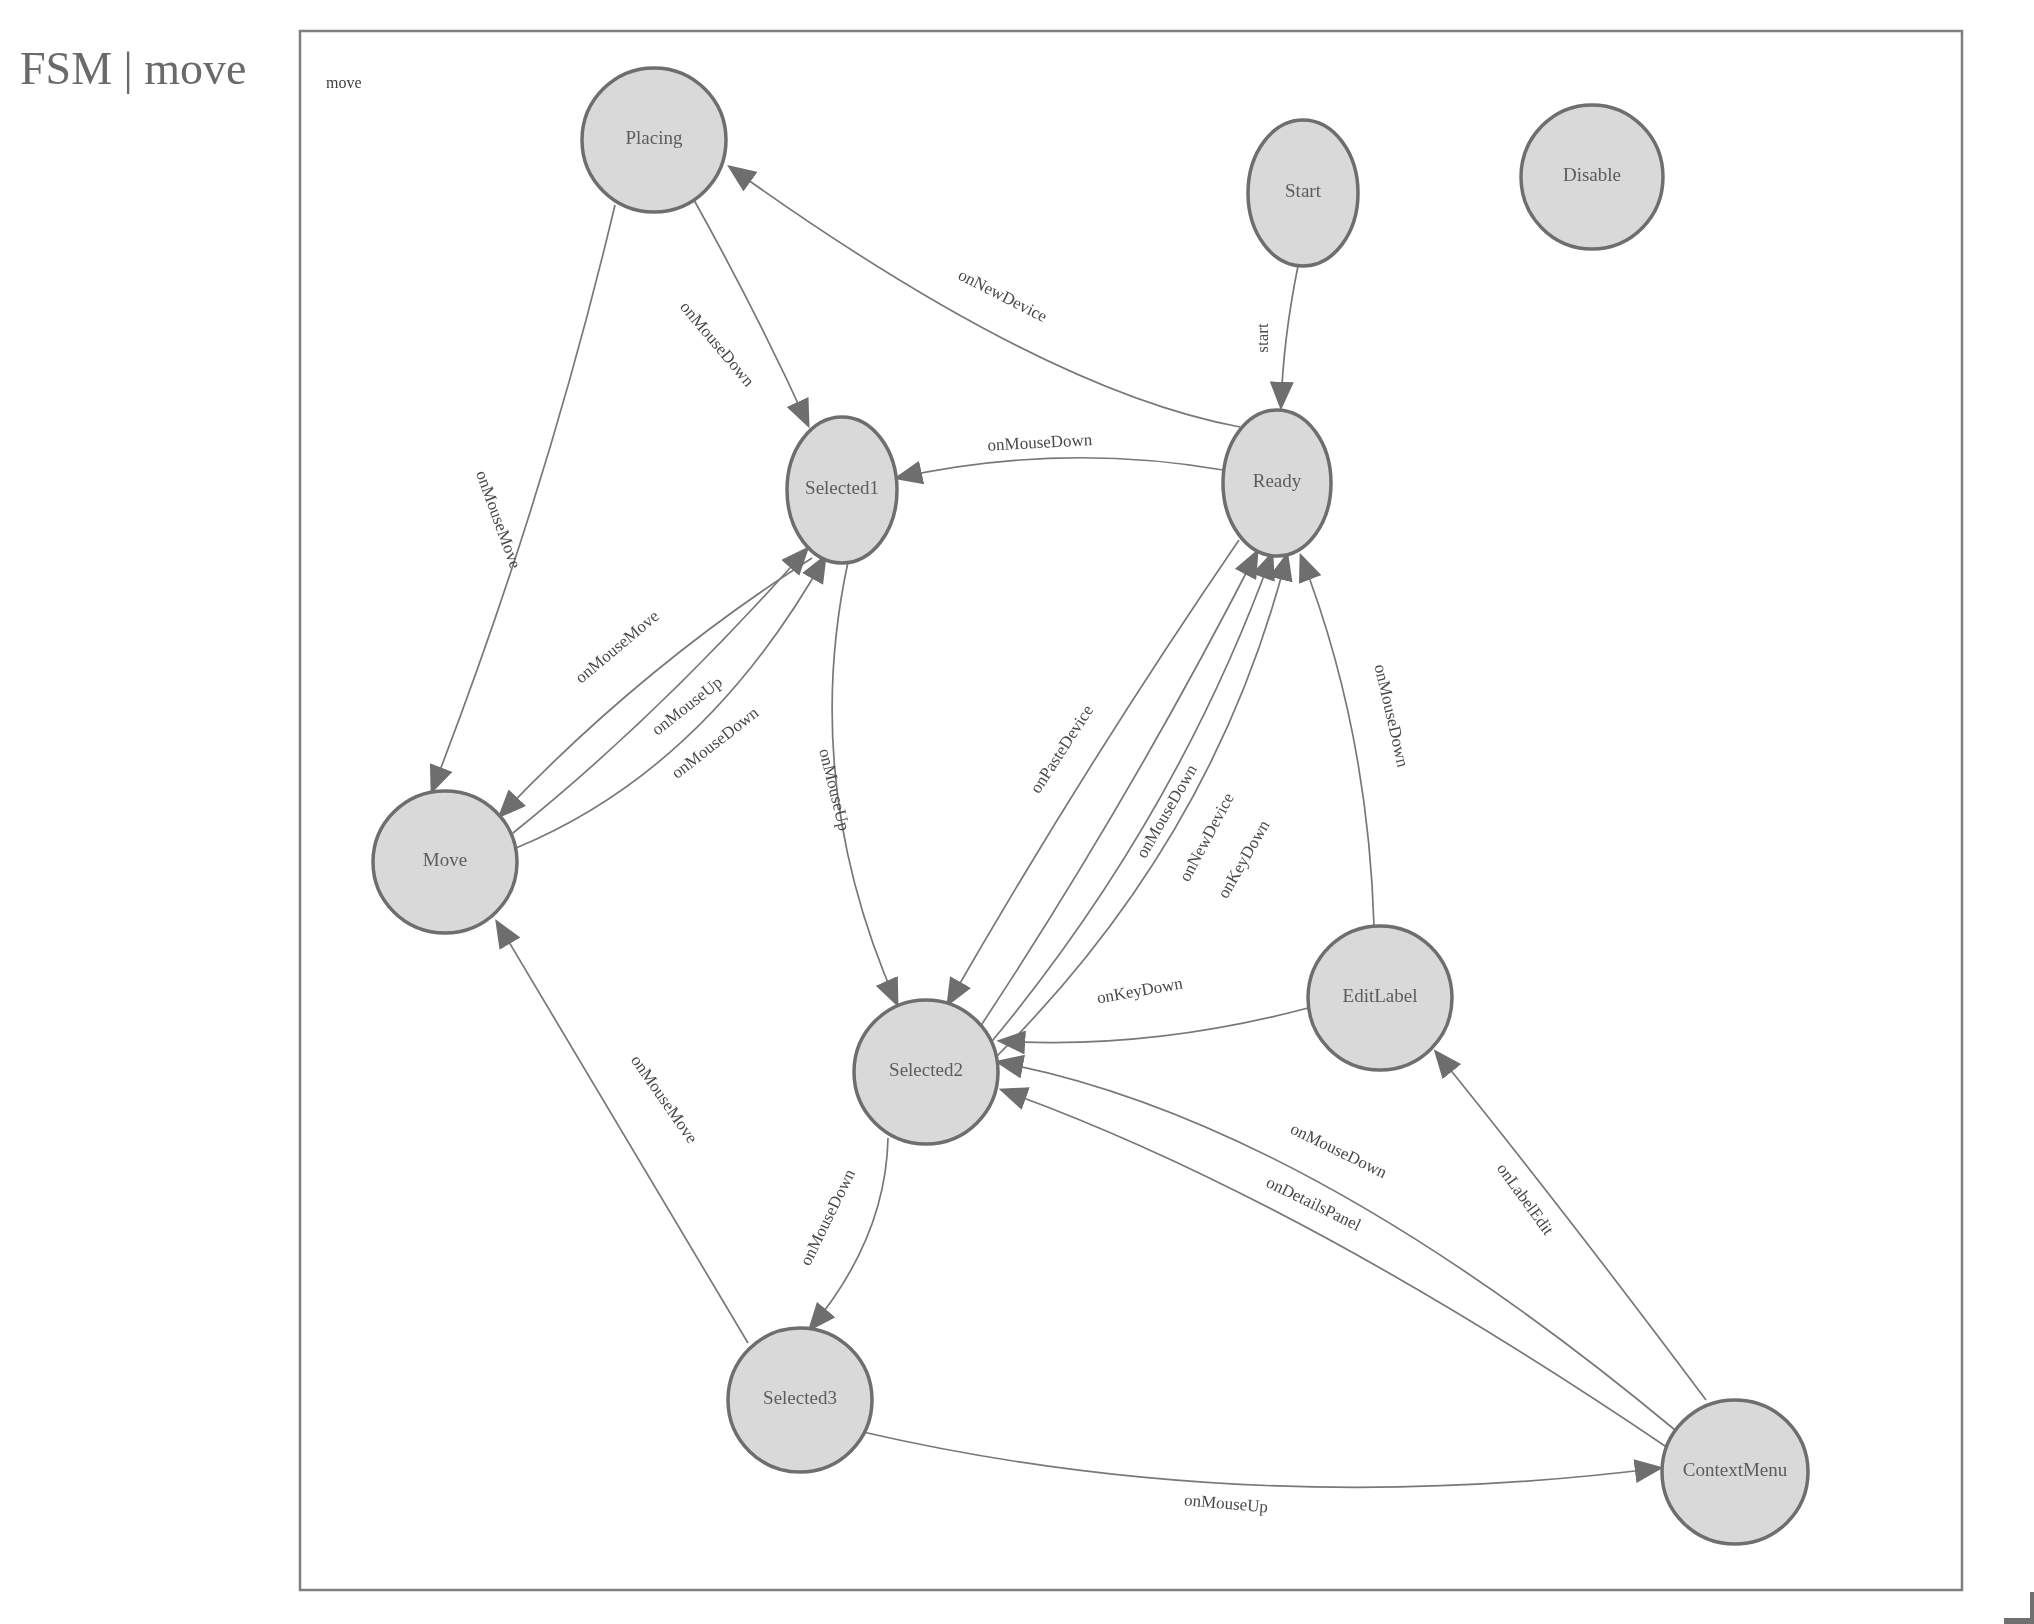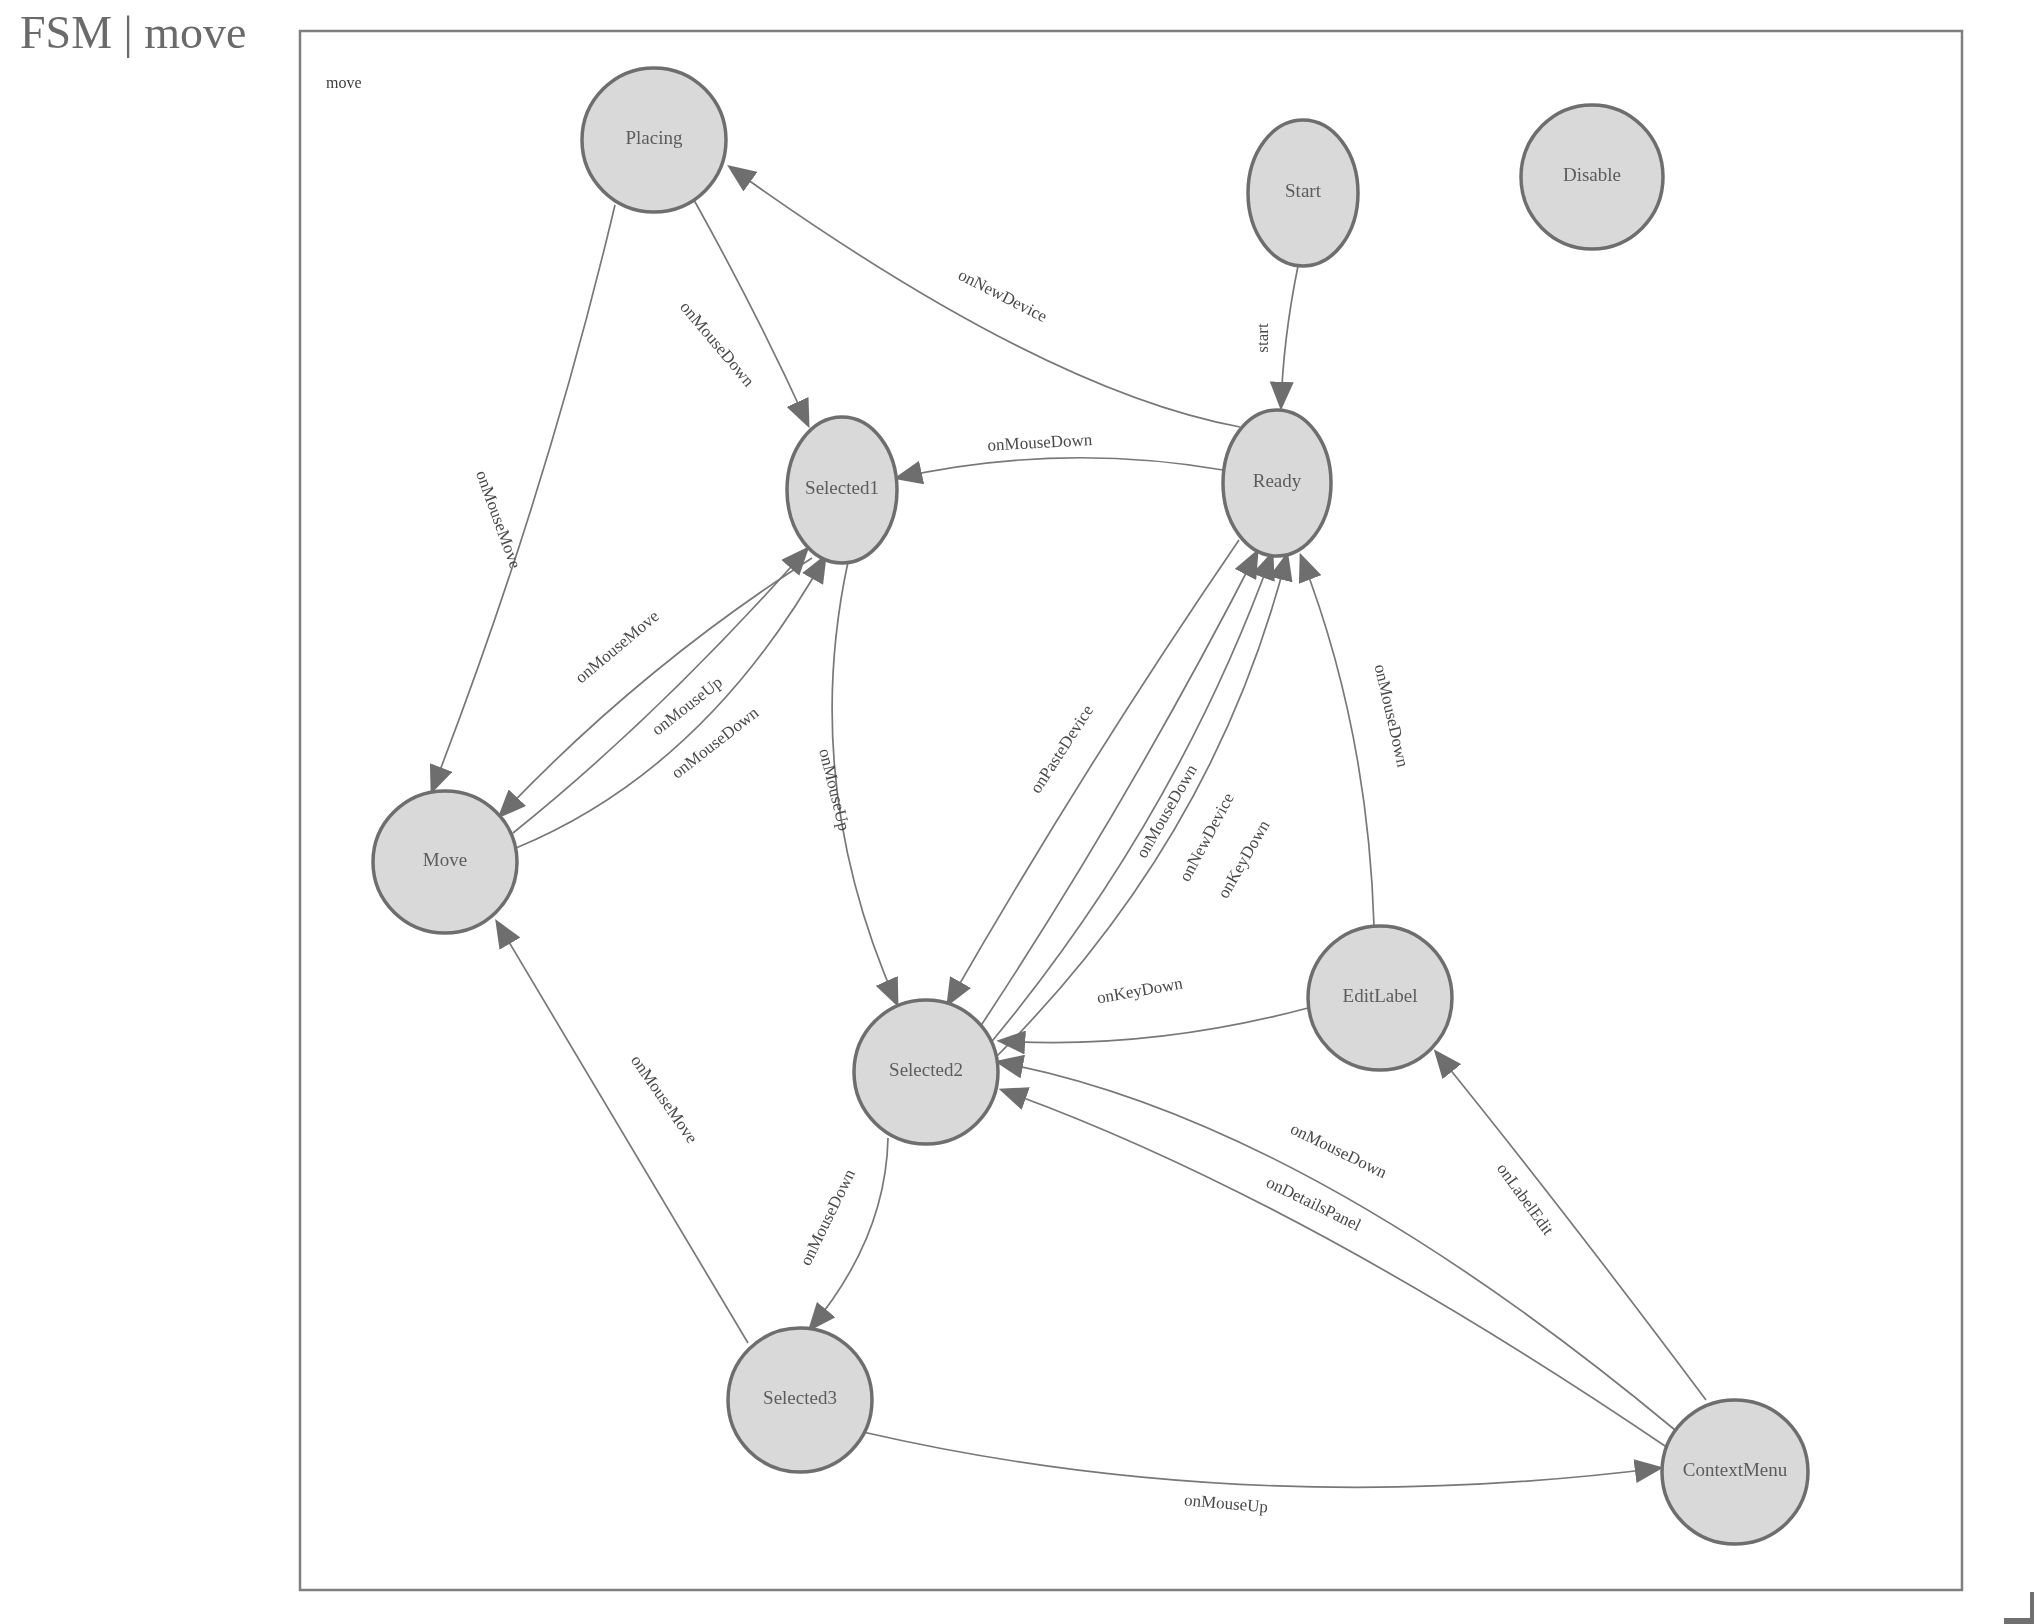--- a/index.html
+++ b/index.html
@@ -11,21 +11,21 @@
   .node-ellipse { stroke-width: 3.5px; }
   .edge-path { fill: none; stroke-width: 1.7px; }
   .edge-label { font-size: 17px; }
   .node-label { font-size: 19px; }
   .frame-rect { fill: none; stroke-width: 2.5px; }
   .frame-label { font-size: 16px; }
 </style>
 </head>
 <body style="background: rgb(255, 255, 255);">
 
-<h1 id="page-title" style="color: rgb(106, 106, 106);">FSM | move</h1>
+<h1 id="page-title" style="color: rgb(106, 106, 106); margin-top: 36px;">FSM | move</h1>
 
 <svg id="fsm-svg" width="2034" height="1624" viewBox="0 0 2034 1624">
   <defs>
     <marker id="arrowhead" viewBox="0 0 12 10" refX="10.5" refY="5" markerUnits="userSpaceOnUse" markerWidth="29" markerHeight="24" orient="auto">
       <polygon id="arrowhead-shape" points="0 0, 12 5, 0 10" fill="#6e6e6e"></polygon>
     </marker>
   </defs>
   <rect id="frame-rect" class="frame-rect" x="300" y="31" width="1662" height="1559" stroke="#7f7f7f"></rect>
   <text id="frame-label" class="frame-label" x="326" y="88" fill="#3d3d3d">move</text>
   <g id="edges-layer">

